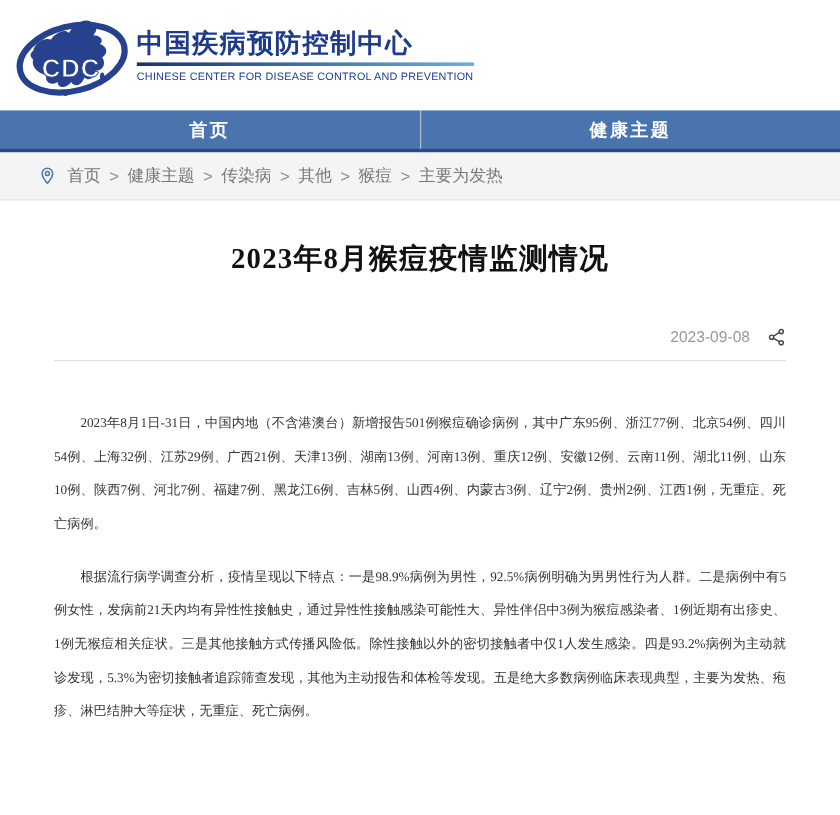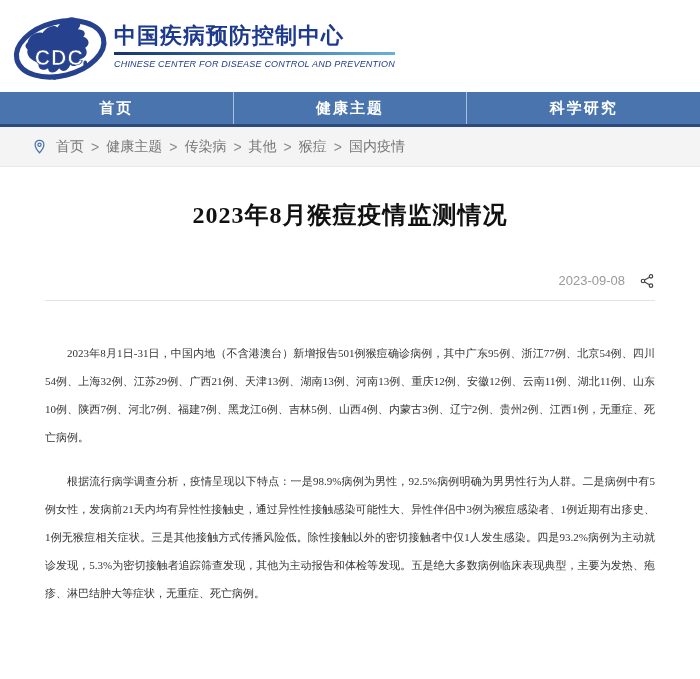--- a/index.html
+++ b/index.html
@@ -44,21 +44,20 @@
     height:3px;
     margin:3px 0 4px 0;
     background:linear-gradient(to right,var(--gradient-start,#16336e),var(--gradient-end,#6ab0dd));
   }
   .brand-en{
     font-size:9px;
     letter-spacing:0.2px;
     color:var(--brand-navy,#1d3a8d);
     white-space:nowrap;
     font-stretch:condensed;
-    font-style:italic;
   }
   
   .main-nav{
     display:flex;
     height:35px;
     background:var(--nav-blue,#4a74ad);
     border-bottom:3px solid var(--nav-border,#2a4a80);
   }
   .nav-item{
     flex:1;
@@ -149,41 +148,40 @@
   <div class="brand-block">
     <div class="brand-zh">中国疾病预防控制中心</div>
     <div class="brand-line"></div>
     <div class="brand-en">CHINESE CENTER FOR DISEASE CONTROL AND PREVENTION</div>
   </div>
 </header>
 
 <nav class="main-nav">
   <div class="nav-item">首页</div>
   <div class="nav-item">健康主题</div>
-  <div class="nav-item">科学研究</div>
 </nav>
 
 <div class="breadcrumb-bar">
   <span class="pin-icon">
     <svg width="15" height="15" viewBox="0 0 24 24" fill="none" stroke="currentColor" stroke-width="2">
       <path d="M12 2C8.1 2 5 5.1 5 9c0 5.2 7 13 7 13s7-7.8 7-13c0-3.9-3.1-7-7-7z"></path>
       <circle cx="12" cy="9" r="2.6"></circle>
     </svg>
   </span>
   <span class="crumb">首页</span>
   <span class="crumb-sep">&gt;</span>
   <span class="crumb">健康主题</span>
   <span class="crumb-sep">&gt;</span>
   <span class="crumb">传染病</span>
   <span class="crumb-sep">&gt;</span>
   <span class="crumb">其他</span>
   <span class="crumb-sep">&gt;</span>
   <span class="crumb">猴痘</span>
   <span class="crumb-sep">&gt;</span>
-  <span class="crumb current">国内疫情</span>
+  <span class="crumb current">主要为发热</span>
 </div>
 
 <main class="content">
   <h1 class="article-title">2023年8月猴痘疫情监测情况</h1>
 
   <div class="meta-row">
     <span class="article-date">2023-09-08</span>
     <span class="share-btn">
       <svg width="16" height="16" viewBox="0 0 24 24" fill="none" stroke="currentColor" stroke-width="1.8">
         <circle cx="18" cy="5" r="2.6"></circle>

